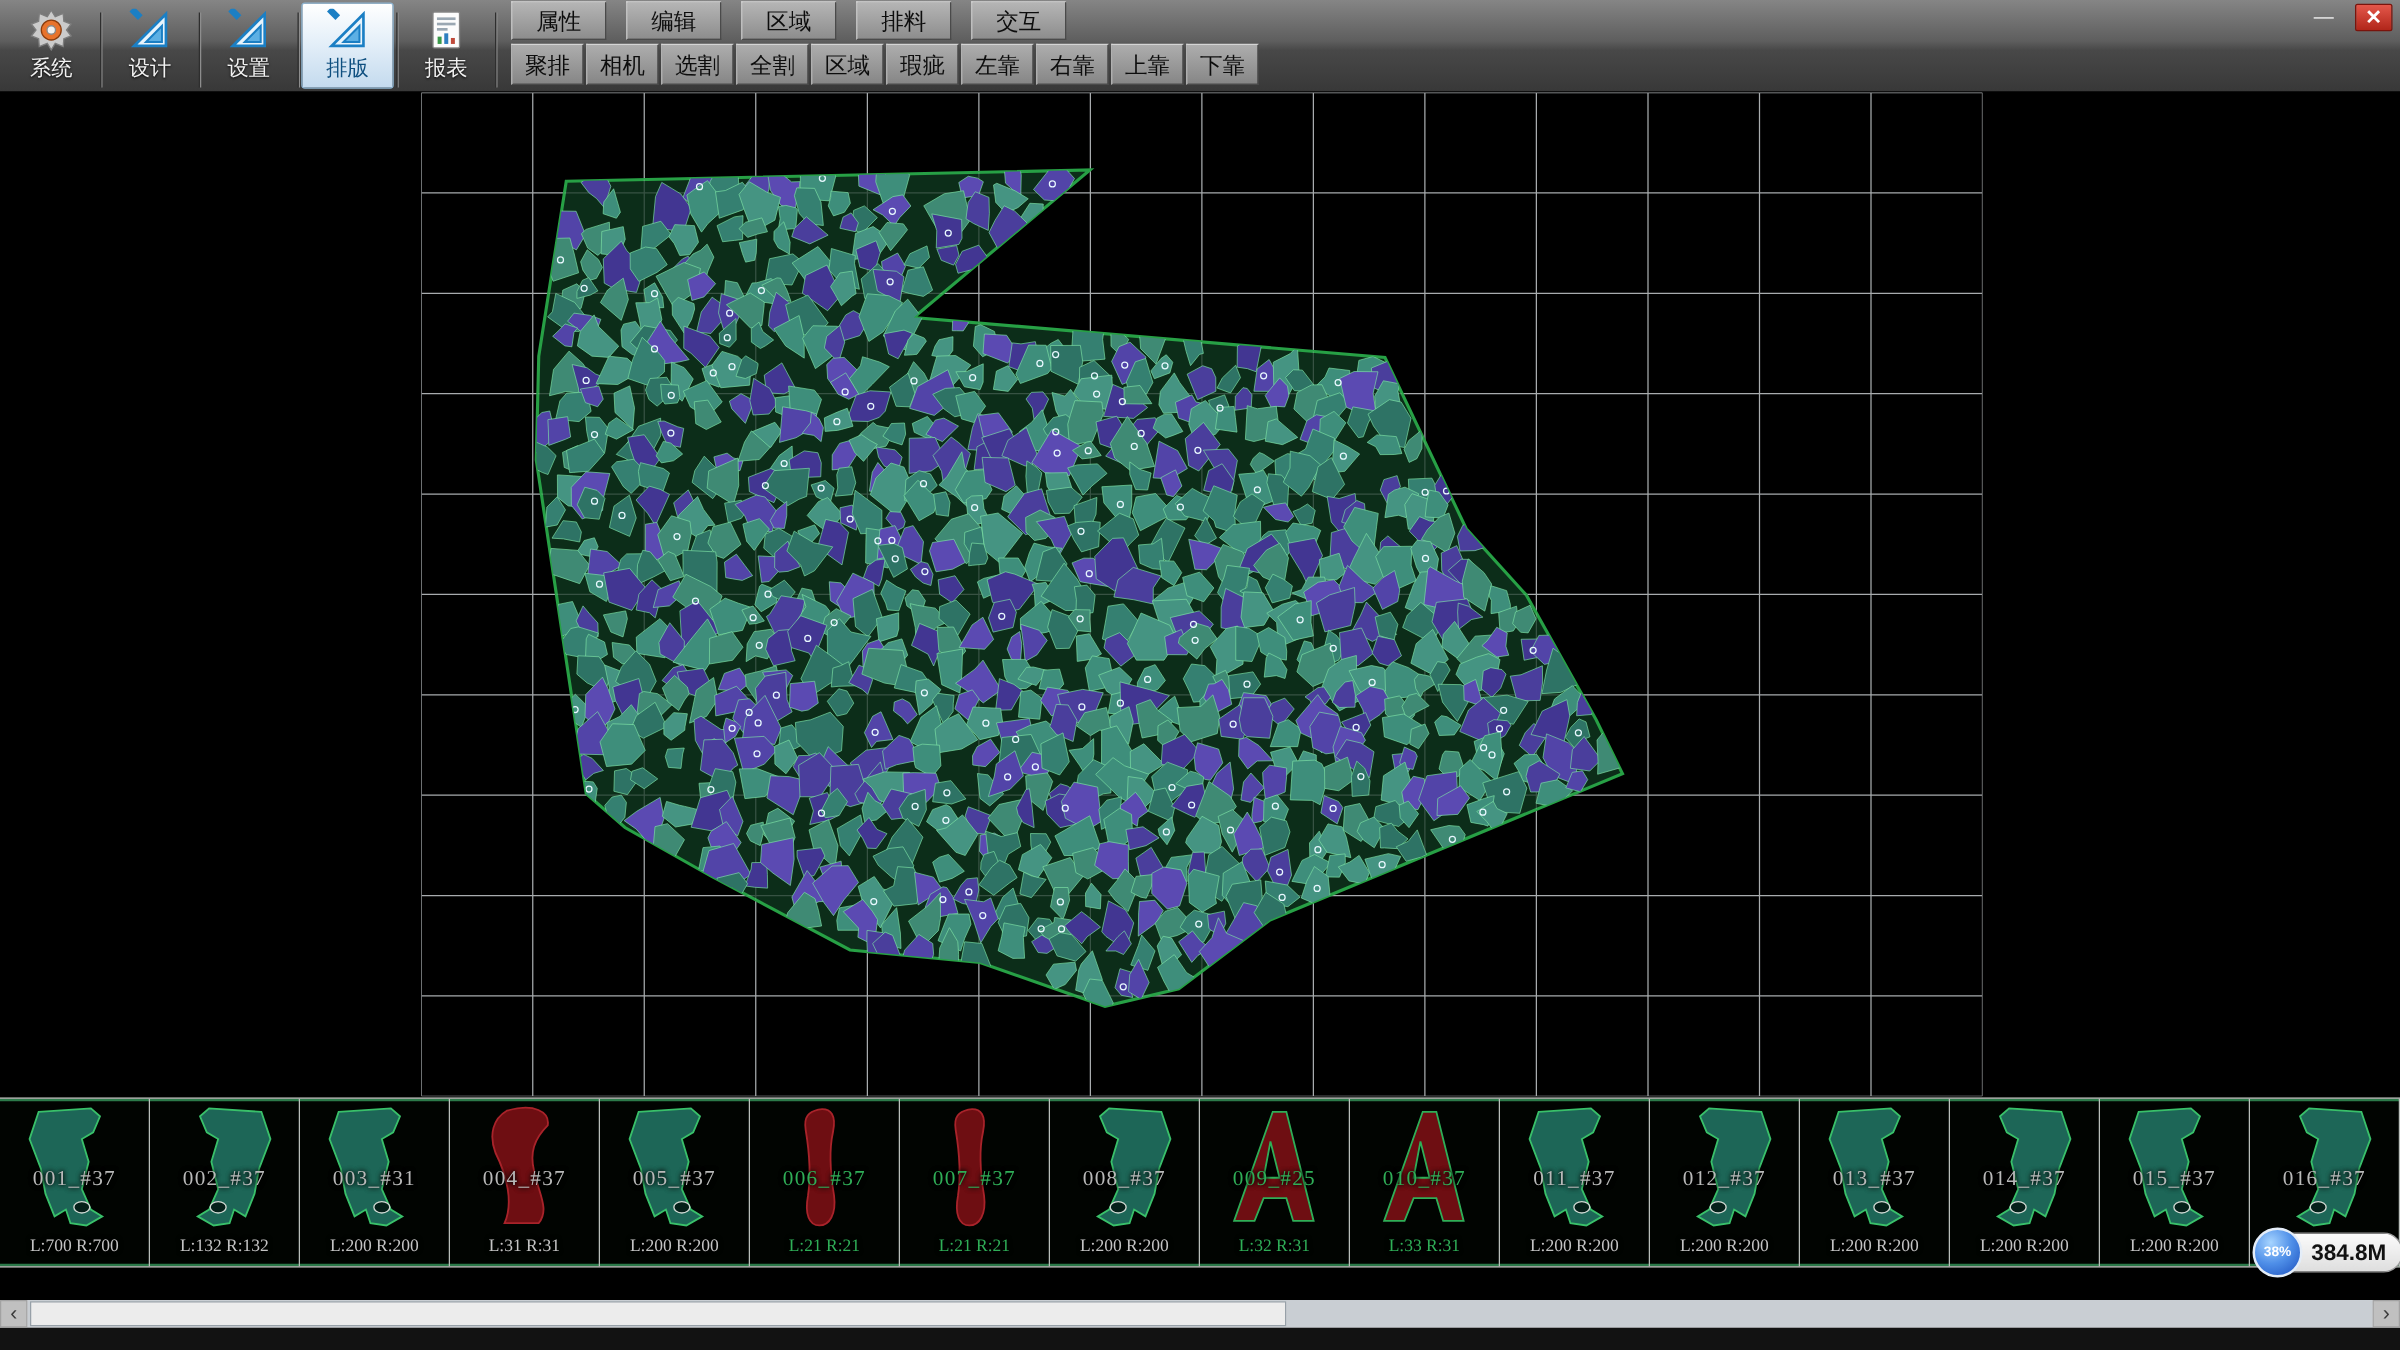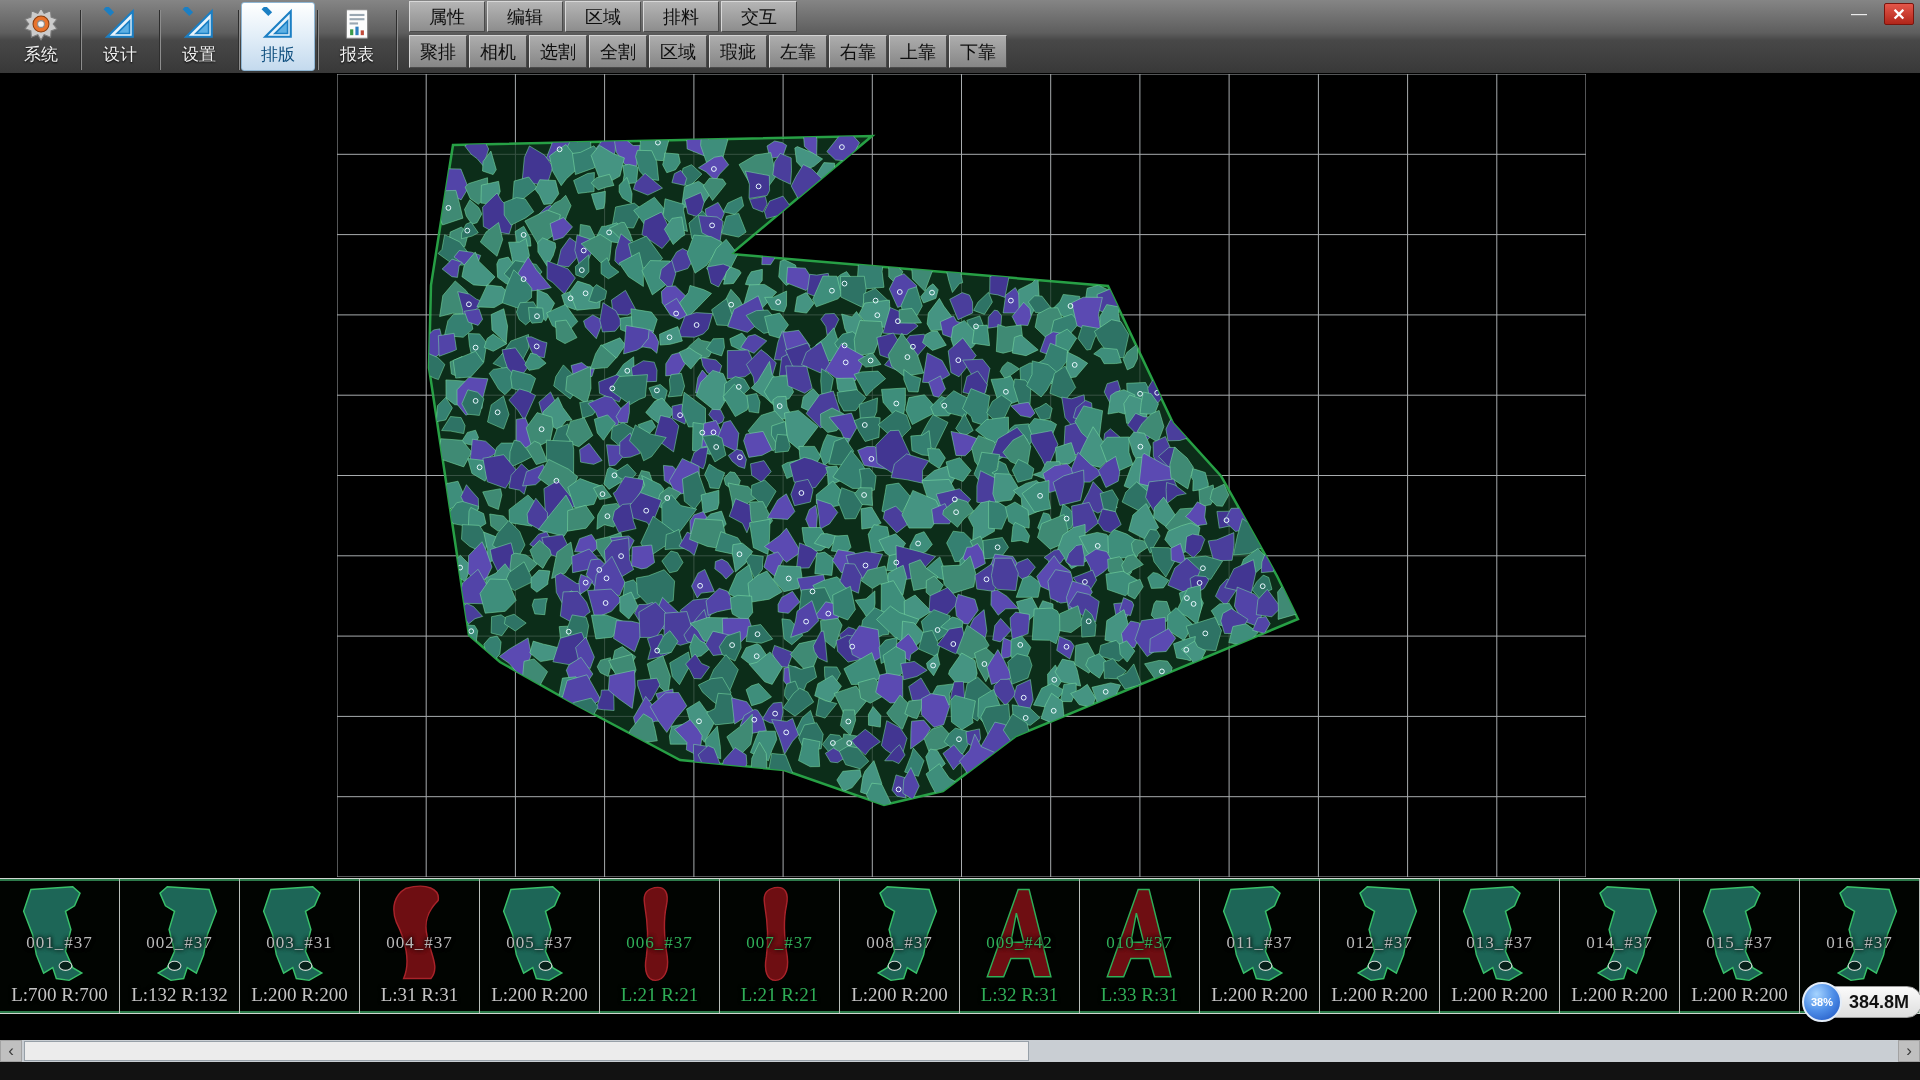--- a/index.html
+++ b/index.html
@@ -21,21 +21,21 @@
   .bigbtn .icon{width:34px;height:34px;}
   .bigbtn .icon svg{width:100%;height:100%;display:block;}
   .bigbtn .lbl{color:#f2f2f2;font-size:17px;text-shadow:0 1px 2px #000;}
   .bigbtn.sel{
     background:linear-gradient(#ffffff,#e2eef8 50%,#c4daee);
     border:1px solid #8fb6d4;border-radius:3px;height:69px;margin:2px 0;
   }
   .bigbtn.sel .lbl{color:#0f4f7f;text-shadow:none;}
   .divider{width:1px;height:60px;margin:6px 2px 0 2px;background:#2e2e2e;box-shadow:1px 0 0 #8d8d8d;}
   .menu-block{display:flex;flex-direction:column;margin-left:10px;padding-top:1px;}
-  .menu-tabs{display:flex;height:31px;gap:2px;text-align:center;}
+  .menu-tabs{display:flex;height:31px;gap:16px;text-align:center;}
   .menu-tab{
     padding:0 19px;display:flex;align-items:center;font-size:18px;color:#0d0d0d;
     background:linear-gradient(#b5b5b5,#8d8d8d);
     border:1px solid;border-color:#d8d8d8 #4a4a4a #4a4a4a #d8d8d8;cursor:pointer;
   }
   .tool-row{display:flex;height:33px;gap:2px;margin-top:3px;}
   .tool-btn{
     padding:0 10px;display:flex;align-items:center;font-size:18px;color:#0d0d0d;
     background:linear-gradient(#adadad,#868686);
     border:1px solid;border-color:#d4d4d4 #4a4a4a #4a4a4a #d4d4d4;cursor:pointer;
@@ -61,21 +61,21 @@
     display:flex;z-index:4;
   }
   .cell{flex:1 1 0;position:relative;border-right:1px solid #b9beba;overflow:hidden;}
   .cell .shape{position:absolute;left:50%;transform:translateX(-50%);top:5px;height:100px;}
   .cell .shape svg{height:100px;display:block;}
   .cell .nm{
     position:absolute;top:54px;left:0;width:100%;text-align:center;font-size:17px;
     color:#b9b9b9;letter-spacing:1px;text-shadow:0 0 4px #000,0 0 4px #000;
   }
   .cell .lr{
-    position:absolute;bottom:7px;left:0;width:100%;text-align:center;font-size:19px;
+    position:absolute;bottom:7px;left:0;width:100%;text-align:center;font-size:14px;
     color:#c4c4c4;text-shadow:0 0 4px #000;
   }
   .cell.green .nm,.cell.green .lr{color:#2fae57;}
   
   .badge{position:absolute;left:1802px;top:982px;display:flex;align-items:center;z-index:6;text-align:right;}
   .sphere{
     width:40px;height:40px;border-radius:50%;
     background:radial-gradient(circle at 35% 28%, #a6d4ff, #4f8fe8 48%, #1a4fbe);
     border:2px solid #e4edf8;color:#fff;font-size:11px;font-weight:bold;
     display:flex;align-items:center;justify-content:center;z-index:2;
@@ -1237,21 +1237,21 @@
         </div>
         <div class="nm">008_#37</div>
         <div class="lr">L:200 R:200</div>
       </div>
       <div class="cell green">
         <div class="shape">
           <svg viewBox="0 0 100 110">
             <path d="M48,6 L60,6 L84,102 L66,102 L60,82 L40,82 L32,102 L14,102 Z M46,32 L54,64 L40,64 Z" fill="#6e0e12" stroke="#2fae57" stroke-width="1.6" fill-rule="evenodd"></path>
           </svg>
         </div>
-        <div class="nm">009_#42</div>
+        <div class="nm">009_#25</div>
         <div class="lr">L:32 R:31</div>
       </div>
       <div class="cell green">
         <div class="shape">
           <svg viewBox="0 0 100 110">
             <path d="M48,6 L60,6 L84,102 L66,102 L60,82 L40,82 L32,102 L14,102 Z M46,32 L54,64 L40,64 Z" fill="#6e0e12" stroke="#2fae57" stroke-width="1.6" fill-rule="evenodd"></path>
           </svg>
         </div>
         <div class="nm">010_#37</div>
         <div class="lr">L:33 R:31</div>

